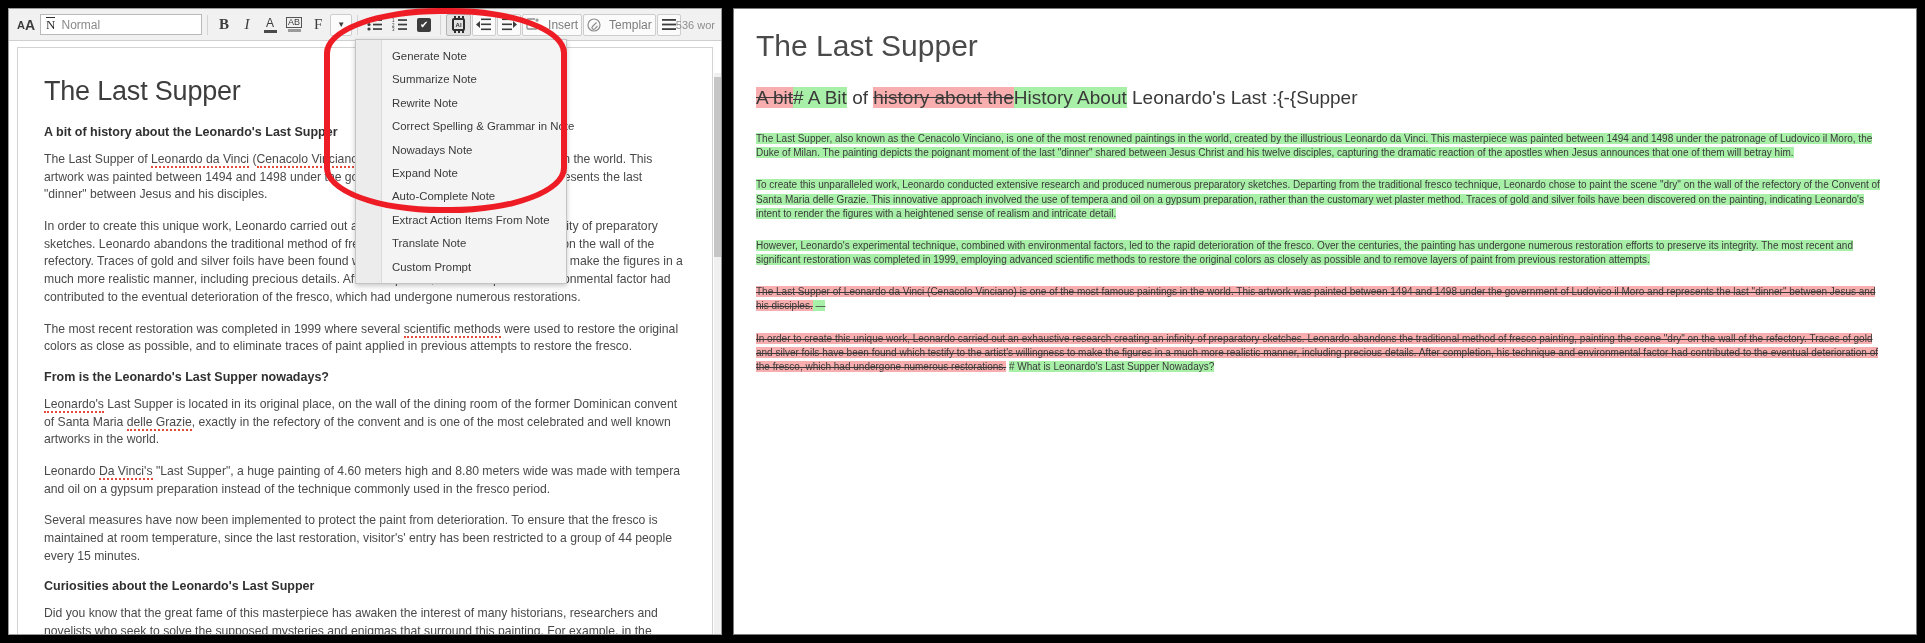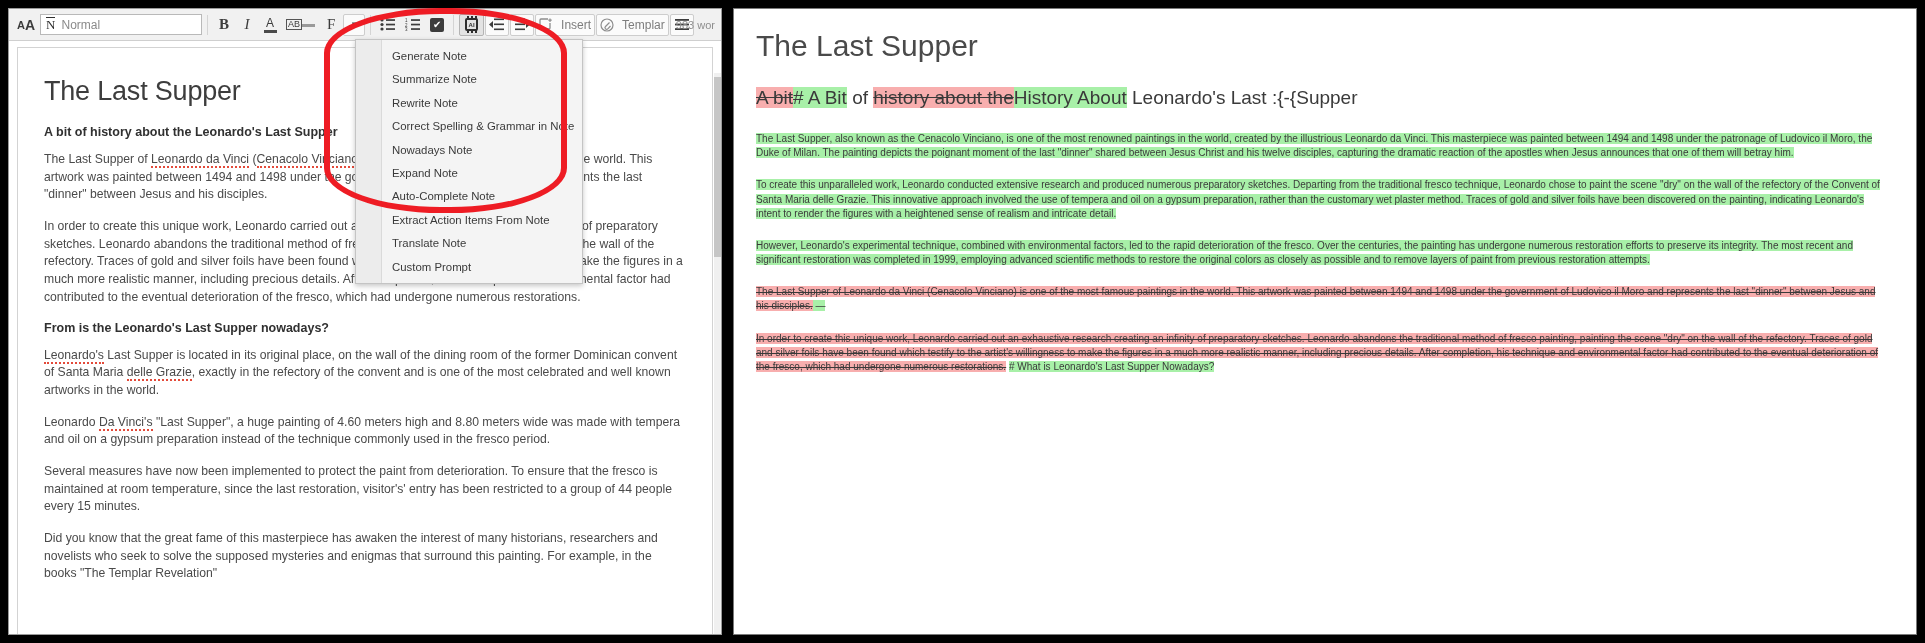--- a/index.html
+++ b/index.html
@@ -90,21 +90,21 @@
   .doc-p {
     font-size: 12.2px; line-height: 1.45; color: #4a4a4a;
     margin: 0 0 14px 0;
   }
   .sp-red { border-bottom: 2px dotted #e34a3a; }
 
   
   .ai-menu {
     position: absolute;
     left: 346px; top: 30px;
-    width: 228px;
+    width: 212px;
     background: #f4f4f4;
     border: 1px solid #c4c4c4;
     box-shadow: 0 2px 5px rgba(0,0,0,0.22);
     padding: 5px 0 4px 0;
     z-index: 40;
   }
   .ai-menu .sidebar-strip {
     position: absolute; left: 0; top: 0; bottom: 0; width: 26px;
     background: #ececec; border-right: 1px solid #dadada;
   }
@@ -187,21 +187,21 @@
       <div class="tb-btn">
         <span style="font-family:'Liberation Serif',serif;font-style:italic;font-size:15px;">I</span>
       </div>
       <div class="tb-btn">
         <span style="display:flex;flex-direction:column;align-items:center;line-height:1;">
           <span style="font-size:12px;">A</span>
           <span style="width:13px;height:3px;background:#4a4a4a;display:block;margin-top:1px;"></span>
         </span>
       </div>
       <div class="tb-btn">
-        <span style="display:flex;flex-direction:row;align-items:center;line-height:1;">
+        <span style="display:flex;flex-direction:column;align-items:center;line-height:1;">
           <span style="font-size:9px;border:1px solid #555;padding:0 1px;">AB</span>
           <span style="width:13px;height:3px;background:#9a9a9a;display:block;margin-top:1px;"></span>
         </span>
       </div>
       <div class="tb-btn">
         <span style="font-family:'Liberation Serif',serif;font-size:15px;">F</span>
       </div>
       <div class="tb-btn boxed">
         <span style="font-size:8px;">▼</span>
       </div>
@@ -279,34 +279,36 @@
       </div>
 
       <div class="tb-btn boxed">
         <svg class="tb-icon-svg" width="16" height="13" viewBox="0 0 16 13">
           <rect x="1" y="1" width="14" height="1.8" fill="#3c3c3c"></rect>
           <rect x="1" y="5.6" width="14" height="1.8" fill="#3c3c3c"></rect>
           <rect x="1" y="10.2" width="14" height="1.8" fill="#3c3c3c"></rect>
         </svg>
       </div>
 
-      <div class="wordcount">983 wor</div>
+      <div class="wordcount">536 wor</div>
     </div>
 
     <div class="doc-wrap">
       <div class="doc-page">
         <h1 class="doc-h1">The Last Supper</h1>
         <div id="doc-blocks">
             <h2 class="doc-h2">A bit of history about the Leonardo's Last Supper</h2>
             <p class="doc-p">The Last Supper of <span class="sp-red">Leonardo da Vinci</span> (<span class="sp-red">Cenacolo Vinciano</span>) is one of the most famous paintings in the world. This artwork was painted between 1494 and 1498 under the government of <span class="sp-red">Ludovico il Moro</span> and represents the last "dinner" between Jesus and his disciples.</p>
             <p class="doc-p">In order to create this unique work, Leonardo carried out an exhaustive research creating an infinity of preparatory sketches. Leonardo abandons the traditional method of fresco painting, painting the scene "dry" on the wall of the refectory. Traces of gold and silver foils have been found which testify to the artist's willingness to make the figures in a much more realistic manner, including precious details. After completion, his technique and environmental factor had contributed to the eventual deterioration of the fresco, which had undergone numerous restorations.</p>
+            <p class="doc-p">The most recent restoration was completed in 1999 where several <span class="sp-red">scientific methods</span> were used to restore the original colors as close as possible, and to eliminate traces of paint applied in previous attempts to restore the fresco.</p>
             <h2 class="doc-h2">From is the Leonardo's Last Supper nowadays?</h2>
             <p class="doc-p"><span class="sp-red">Leonardo's</span> Last Supper is located in its original place, on the wall of the dining room of the former Dominican convent of Santa Maria <span class="sp-red">delle Grazie</span>, exactly in the refectory of the convent and is one of the most celebrated and well known artworks in the world.</p>
             <p class="doc-p">Leonardo <span class="sp-red">Da Vinci's</span> "Last Supper", a huge painting of 4.60 meters high and 8.80 meters wide was made with tempera and oil on a gypsum preparation instead of the technique commonly used in the fresco period.</p>
             <p class="doc-p">Several measures have now been implemented to protect the paint from deterioration. To ensure that the fresco is maintained at room temperature, since the last restoration, visitor's' entry has been restricted to a group of 44 people every 15 minutes.</p>
+            <h2 class="doc-h2">Curiosities about the Leonardo's Last Supper</h2>
             <p class="doc-p">Did you know that the great fame of this masterpiece has awaken the interest of many historians, researchers and novelists who seek to solve the supposed mysteries and enigmas that surround this painting. For example, in the books "The Templar Revelation"</p>
           </div>
       </div>
       <div class="scroll-track"></div>
       <div class="scroll-thumb"></div>
     </div>
 
     <div class="ai-menu">
       <div class="sidebar-strip"></div>
       <div id="ai-menu-items">

